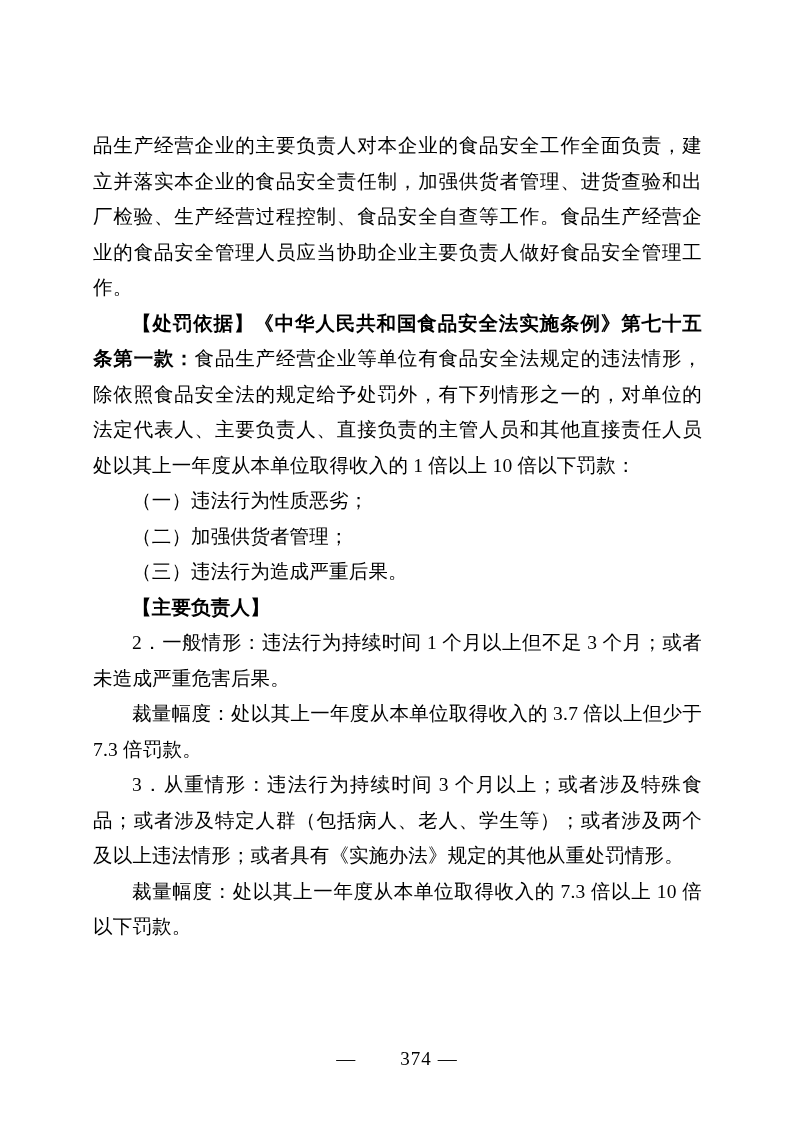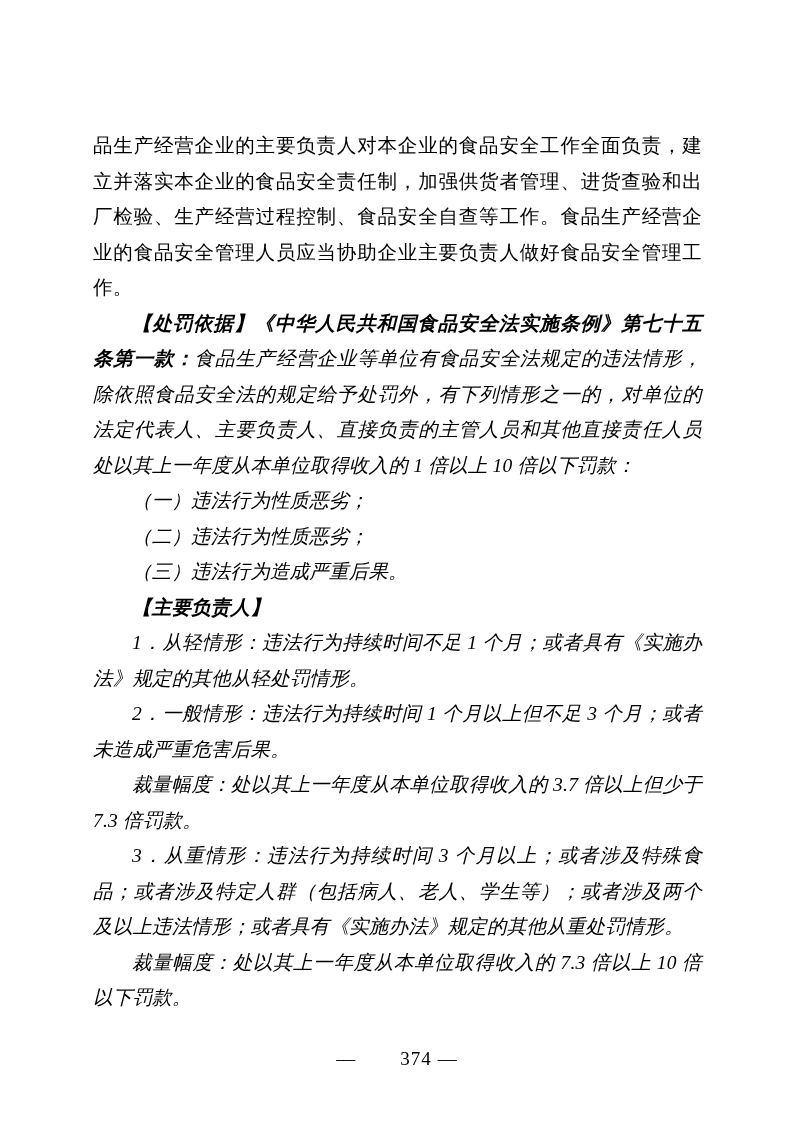--- a/index.html
+++ b/index.html
@@ -30,21 +30,20 @@
     text-align: justify;
     text-justify: inter-ideograph;
     letter-spacing: 0.2px;
   }
   p {
     margin: 0;
     padding: 0;
   }
   .indent2 {
     text-indent: 2em;
-    font-style: italic;
   }
   .noindent {
     text-indent: 0;
   }
   .bold {
     font-weight: bold;
   }
   .footer {
     position: absolute;
     left: 0;
@@ -75,34 +74,31 @@
 
     <p class="indent2">
       <span class="bold">【处罚依据】《中华人民共和国食品安全法实施条例》第七十五条第一款：</span><span>食品生产经营企业等单位有食品安全法规定的违法情形，除依照食品安全法的规定给予处罚外，有下列情形之一的，对单位的法定代表人、主要负责人、直接负责的主管人员和其他直接责任人员处以其上一年度从本单位取得收入的 1 倍以上 10 倍以下罚款：</span>
     </p>
 
     <p class="indent2">
       <span>（一）违法行为性质恶劣；</span>
     </p>
 
     <p class="indent2">
-      <span>（二）违法行为性质恶劣；</span>
+      <span>（二）加强供货者管理；</span>
     </p>
 
     <p class="indent2">
       <span>（三）违法行为造成严重后果。</span>
     </p>
 
     <p class="indent2">
       <span class="bold">【主要负责人】</span>
     </p>
 
-    <p class="indent2">
-      <span>1．从轻情形：违法行为持续时间不足 1 个月；或者具有《实施办法》规定的其他从轻处罚情形。</span>
-    </p>
 
 
     <p class="indent2">
       <span>2．一般情形：违法行为持续时间 1 个月以上但不足 3 个月；或者未造成严重危害后果。</span>
     </p>
 
     <p class="indent2">
       <span>裁量幅度：处以其上一年度从本单位取得收入的 3.7 倍以上但少于 7.3 倍罚款。</span>
     </p>
 

